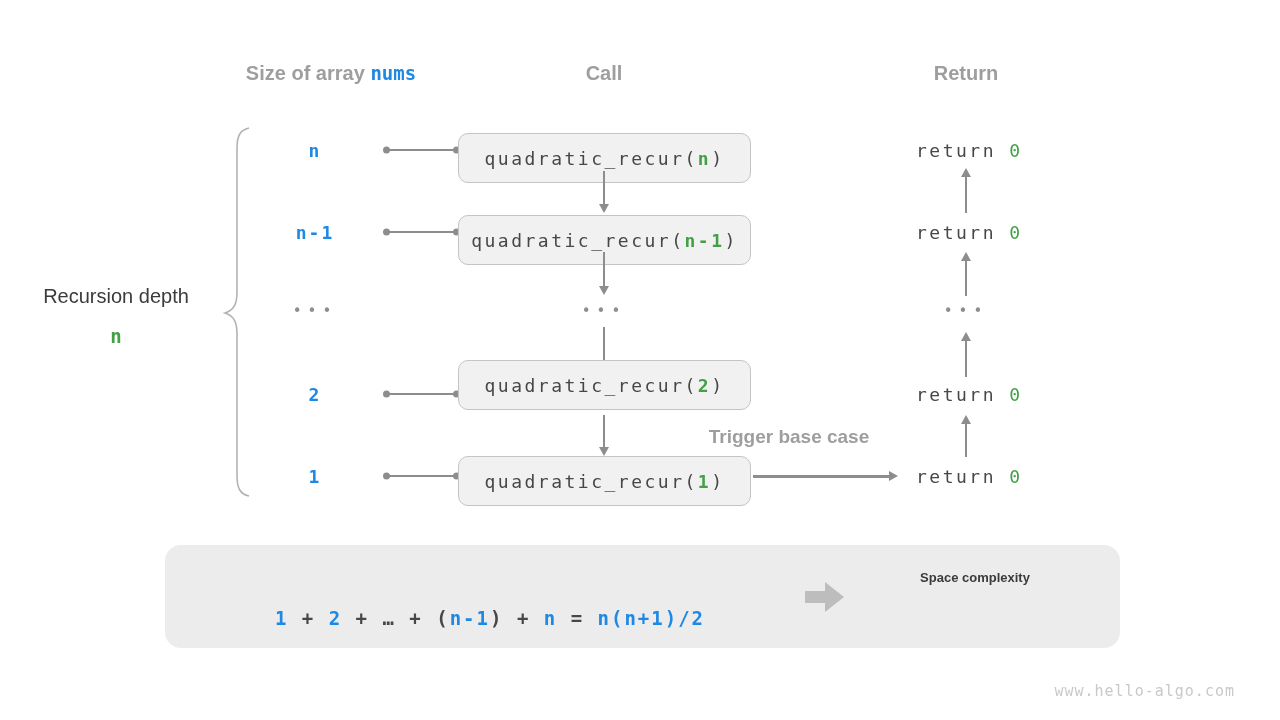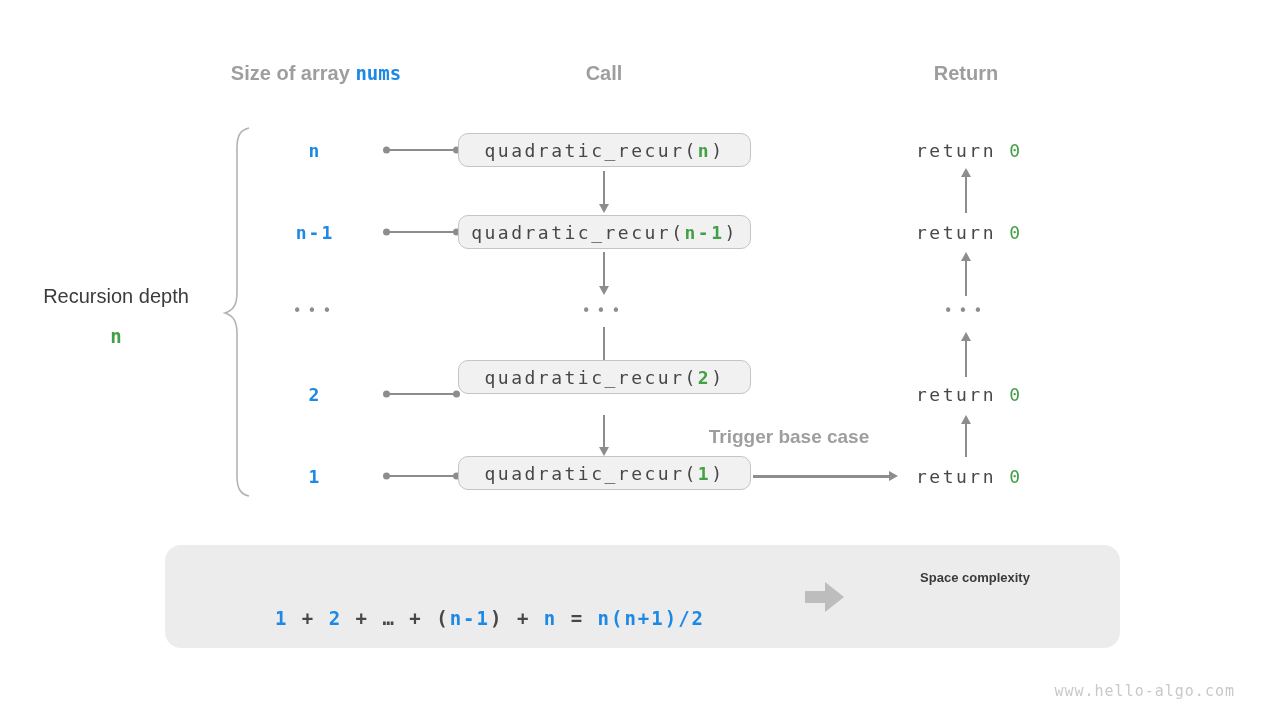--- a/index.html
+++ b/index.html
@@ -9,21 +9,21 @@
   .mono{font-family:"DejaVu Sans Mono",monospace;}
   .center{text-align:center;}
   .vc{transform:translateY(-50%);}
 
   .col-header{font-size:20px;font-weight:bold;color:var(--gray_label);}
   .hdr-code{font-family:"DejaVu Sans Mono",monospace;font-size:19px;font-weight:bold;color:var(--blue);}
 
   .size-label{font-size:18px;font-weight:bold;color:var(--blue);letter-spacing:2px;
               font-family:"DejaVu Sans Mono",monospace;}
 
-  .call-box{left:458px;width:293px;height:34px;background:var(--call_box_bg);
+  .call-box{left:458px;width:293px;height:50px;background:var(--call_box_bg);
             border:1.5px solid var(--call_box_border);border-radius:10px;box-sizing:border-box;
             display:flex;align-items:center;justify-content:center;}
   .code{font-family:"DejaVu Sans Mono",monospace;font-size:18px;letter-spacing:2.5px;
         color:var(--code_dark);white-space:pre;}
   .arg{color:var(--green);font-weight:bold;}
   .ret-line{left:916px;white-space:pre;}
   .ret-val{color:var(--green);}
 
   .dots{color:var(--dot_gray);font-size:15px;letter-spacing:6px;font-family:"DejaVu Sans",sans-serif;}
 
@@ -63,21 +63,21 @@
   .block-arrow-body{left:0;top:9px;width:20px;height:12px;background:var(--block_arrow);}
   .block-arrow-head{left:20px;top:0;width:0;height:0;border-top:15px solid transparent;
     border-bottom:15px solid transparent;border-left:19px solid var(--block_arrow);}
 
   .watermark{right:45px;bottom:20px;font-family:"DejaVu Sans Mono",monospace;font-size:15px;
              color:var(--watermark);letter-spacing:1px;}
 </style>
 </head>
 <body>
 
-<div class="abs col-header center" style="left:156px;top:62px;width:320px;text-align:center;"><span>Size of array </span><span class="hdr-code">nums</span></div>
+<div class="abs col-header center" style="left:171px;top:62px;width:320px;text-align:center;"><span>Size of array </span><span class="hdr-code">nums</span></div>
 <div class="abs col-header center" style="left:504px;top:62px;width:200px;">Call</div>
 <div class="abs col-header center" style="left:866px;top:62px;width:200px;">Return</div>
 
 <div class="abs depth-text center vc" style="left:15px;top:296px;width:202px;">Recursion depth</div>
 <div class="abs depth-n center vc" style="left:15px;top:336px;width:202px;">n</div>
 <svg class="abs" style="left:219px;top:126px;" width="36" height="372" viewBox="0 0 36 372">
   <path d="M 30 2 C 21 4 18 10 18 22 L 18 166 C 18 178 15 184 6 187 C 15 190 18 196 18 208 L 18 350 C 18 362 21 368 30 370" fill="none" stroke="#b3b3b3" stroke-width="1.6"></path>
 </svg>
 
 <div class="abs size-label center vc" style="left:255px;top:150px;width:120px;">n</div>

